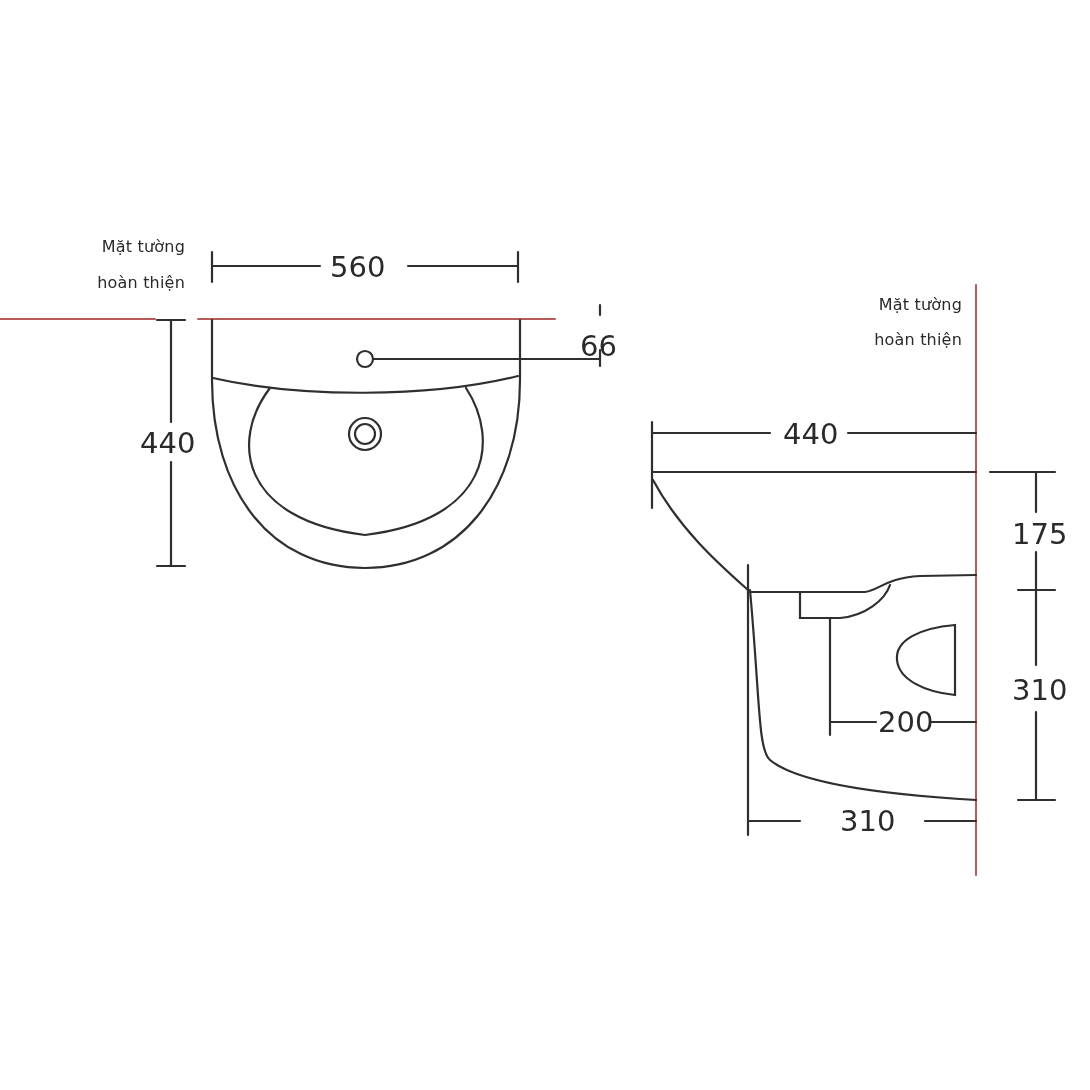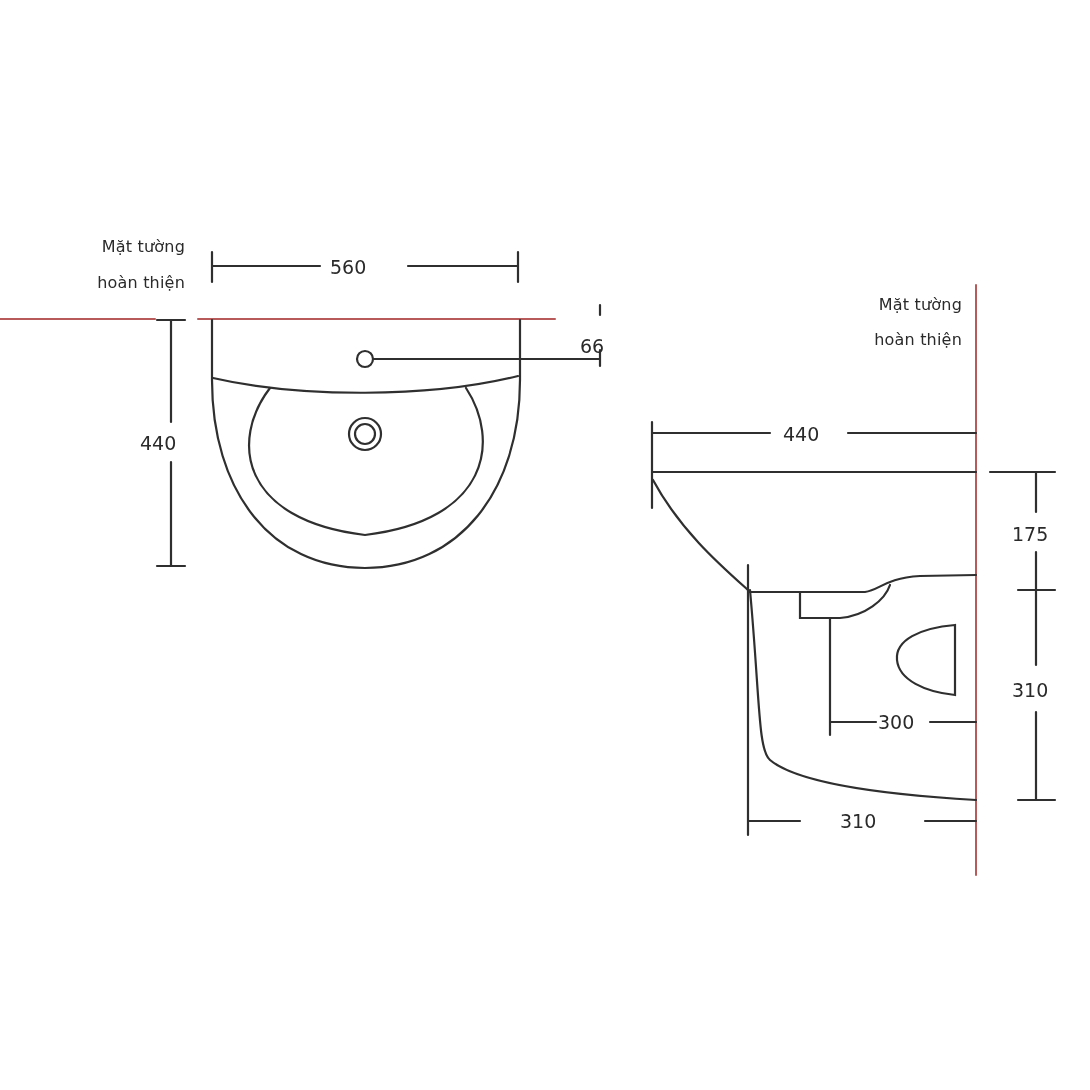--- a/index.html
+++ b/index.html
@@ -1,19 +1,19 @@
 <!DOCTYPE html>
 <html><head>
 <meta charset="utf-8">
 <style>
   html, body { margin: 0; padding: 0; background: #ffffff; }
   body { width: 1090px; height: 1090px; position: relative; overflow: hidden; font-family: "DejaVu Sans", sans-serif; }
   svg { position: absolute; left: 0; top: 0; }
   .lbl { position: absolute; color: #2a2a2a; font-size: 16px; line-height: 30px; font-weight: 500; letter-spacing: 0.2px; }
-  .dim { position: absolute; color: #2a2a2a; font-size: 19px; line-height: 28px; background: transparent; }
+  .dim { position: absolute; color: #2a2a2a; font-size: 29px; line-height: 28px; background: transparent; }
   .r { text-align: right; }
 </style>
 </head>
 <body>
 
 <svg width="1090" height="1090" viewBox="0 0 1090 1090">
   <g fill="none" stroke="#2f2f2f" stroke-width="2.2" stroke-linecap="round">
 
     <line x1="0" y1="319" x2="155" y2="319" stroke="#b85a5a" stroke-width="2"></line>
     <line x1="198" y1="319" x2="555" y2="319" stroke="#b85a5a" stroke-width="2"></line>
@@ -78,14 +78,14 @@
 <div class="lbl r" style="left:20px; top:268px; width:165px;">hoàn thiện</div>
 <div class="dim" style="left:330px; top:253px;">560</div>
 <div class="dim" style="left:140px; top:429px;">440</div>
 <div class="dim" style="left:580px; top:332px;">66</div>
 
 <div class="lbl r" style="left:790px; top:290px; width:172px;">Mặt tường</div>
 <div class="lbl r" style="left:790px; top:325px; width:172px;">hoàn thiện</div>
 <div class="dim" style="left:783px; top:420px;">440</div>
 <div class="dim" style="left:1012px; top:520px;text-align:center;">175</div>
 <div class="dim" style="left:1012px; top:676px;">310</div>
-<div class="dim" style="left:878px; top:708px;">300</div>
+<div class="dim" style="left:878px; top:708px;">200</div>
 <div class="dim" style="left:840px; top:807px;">310</div>
 
 </body></html>

